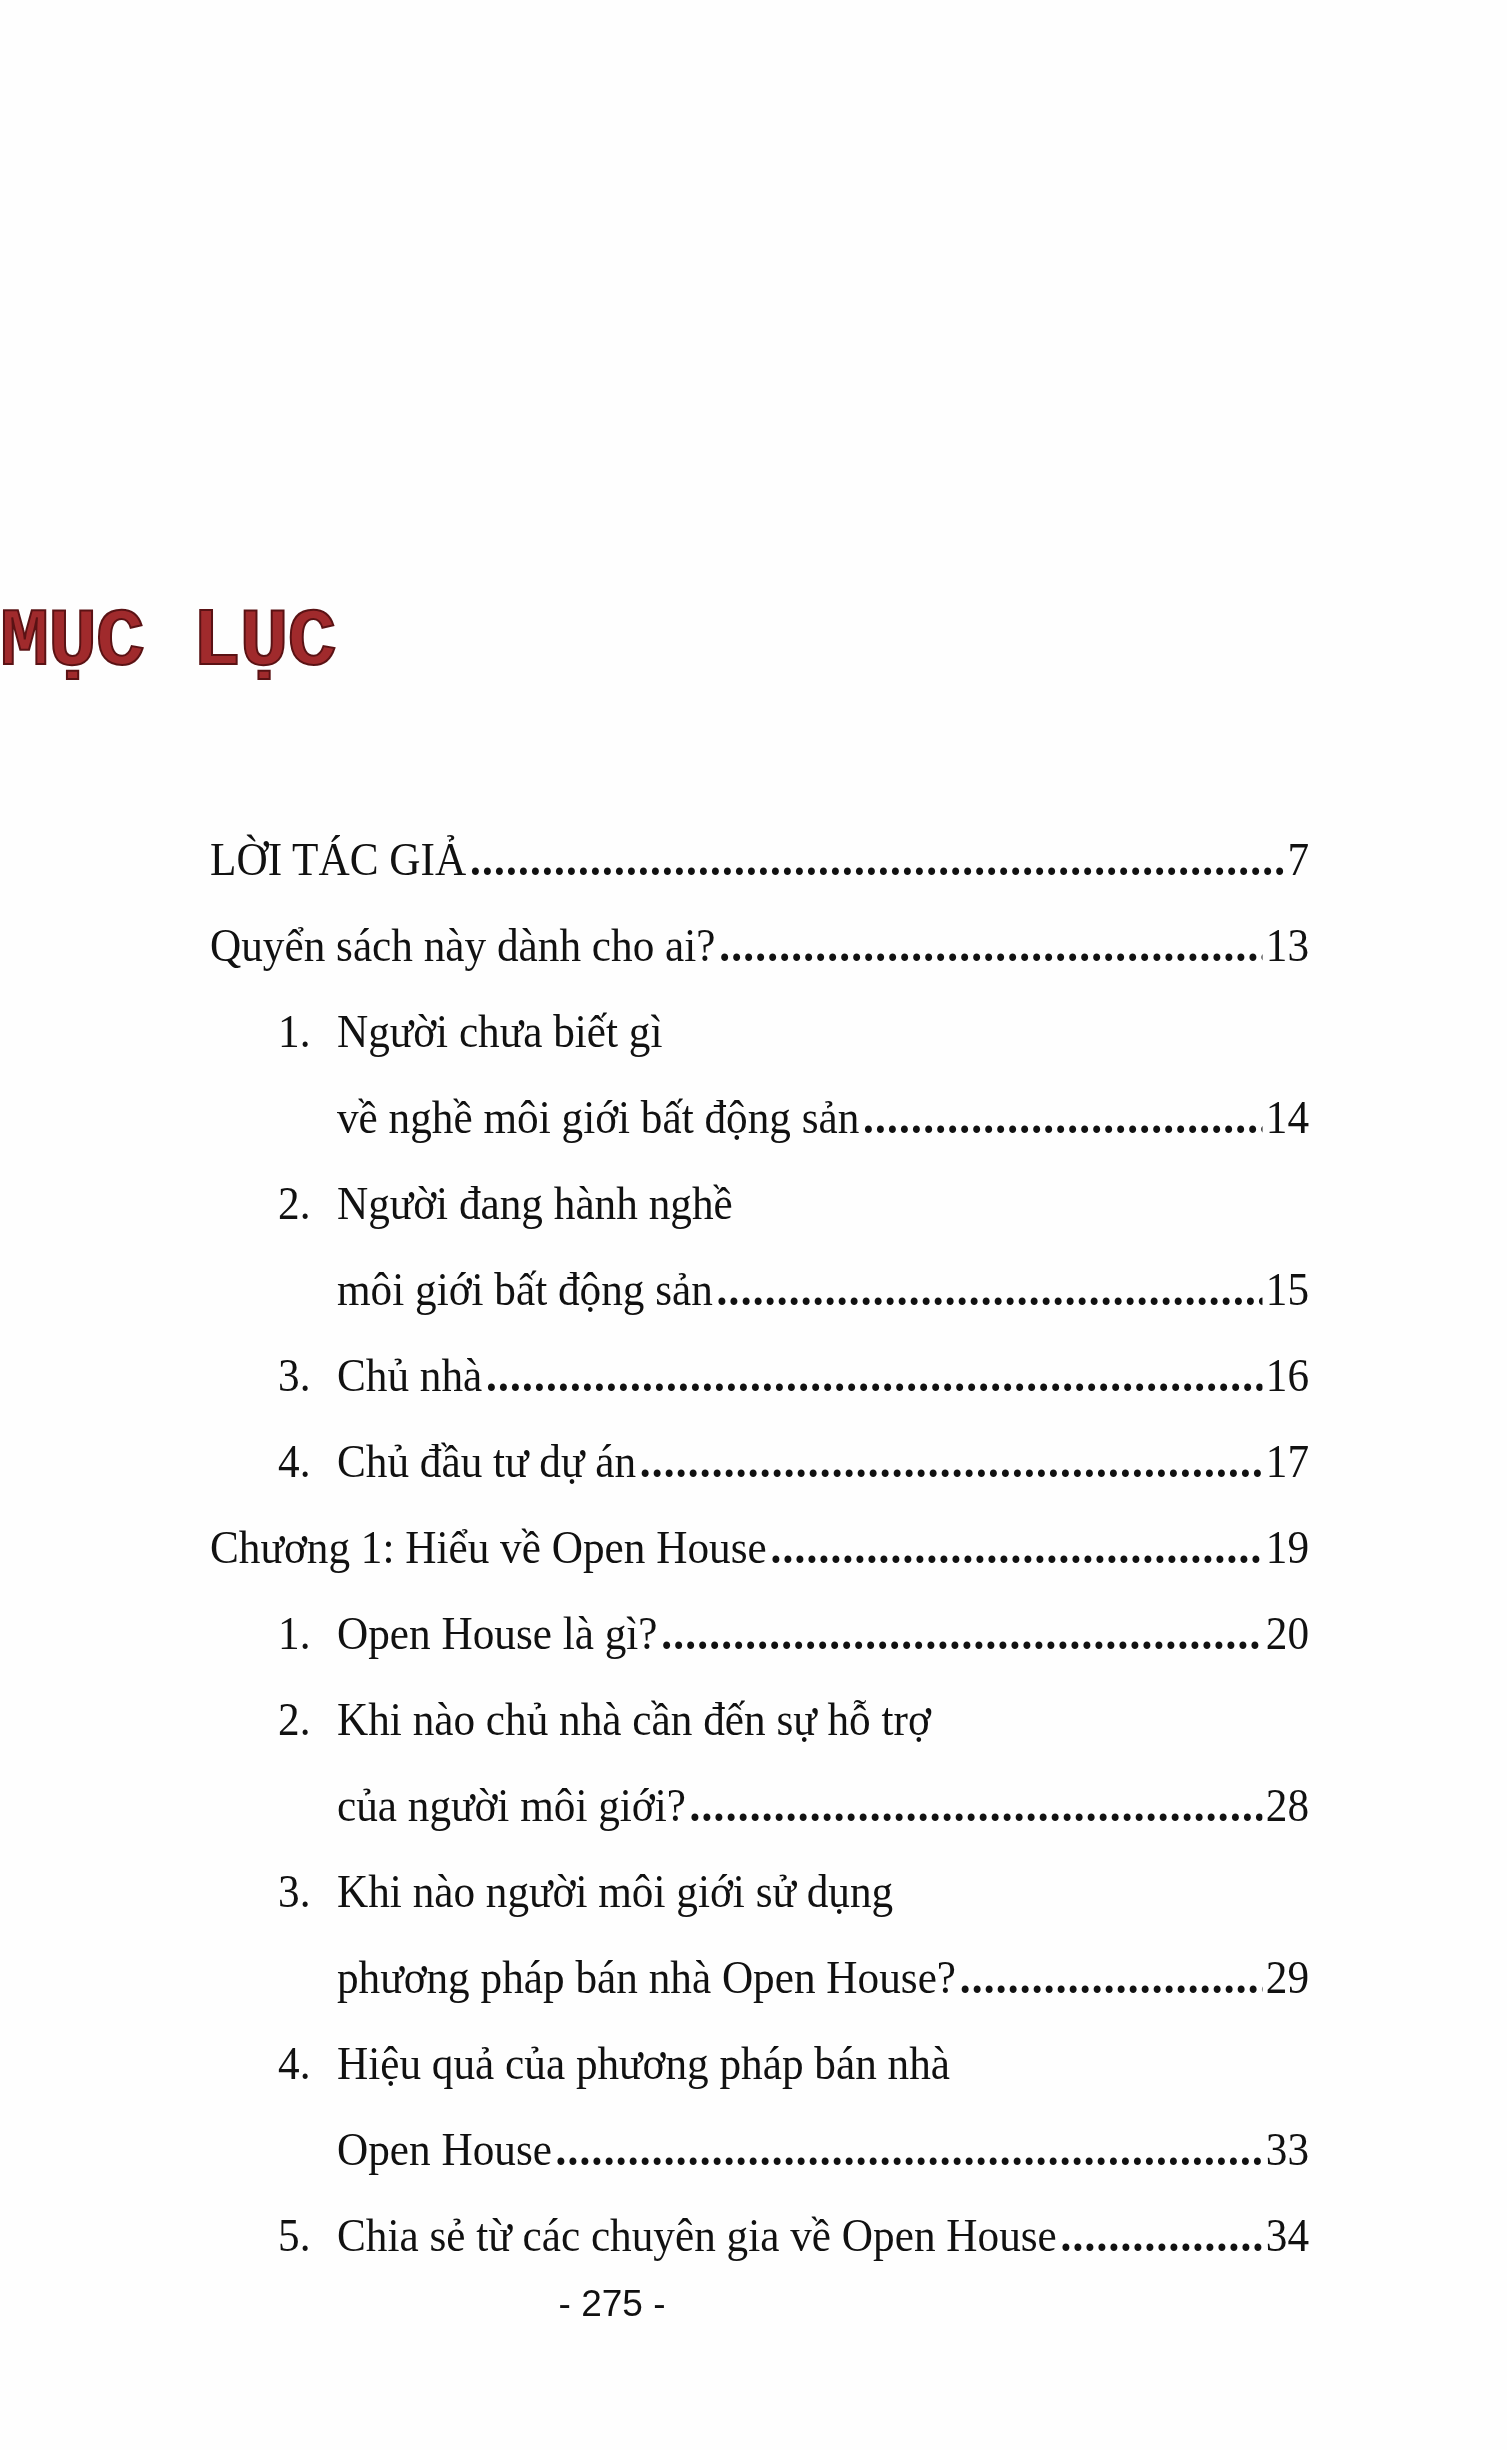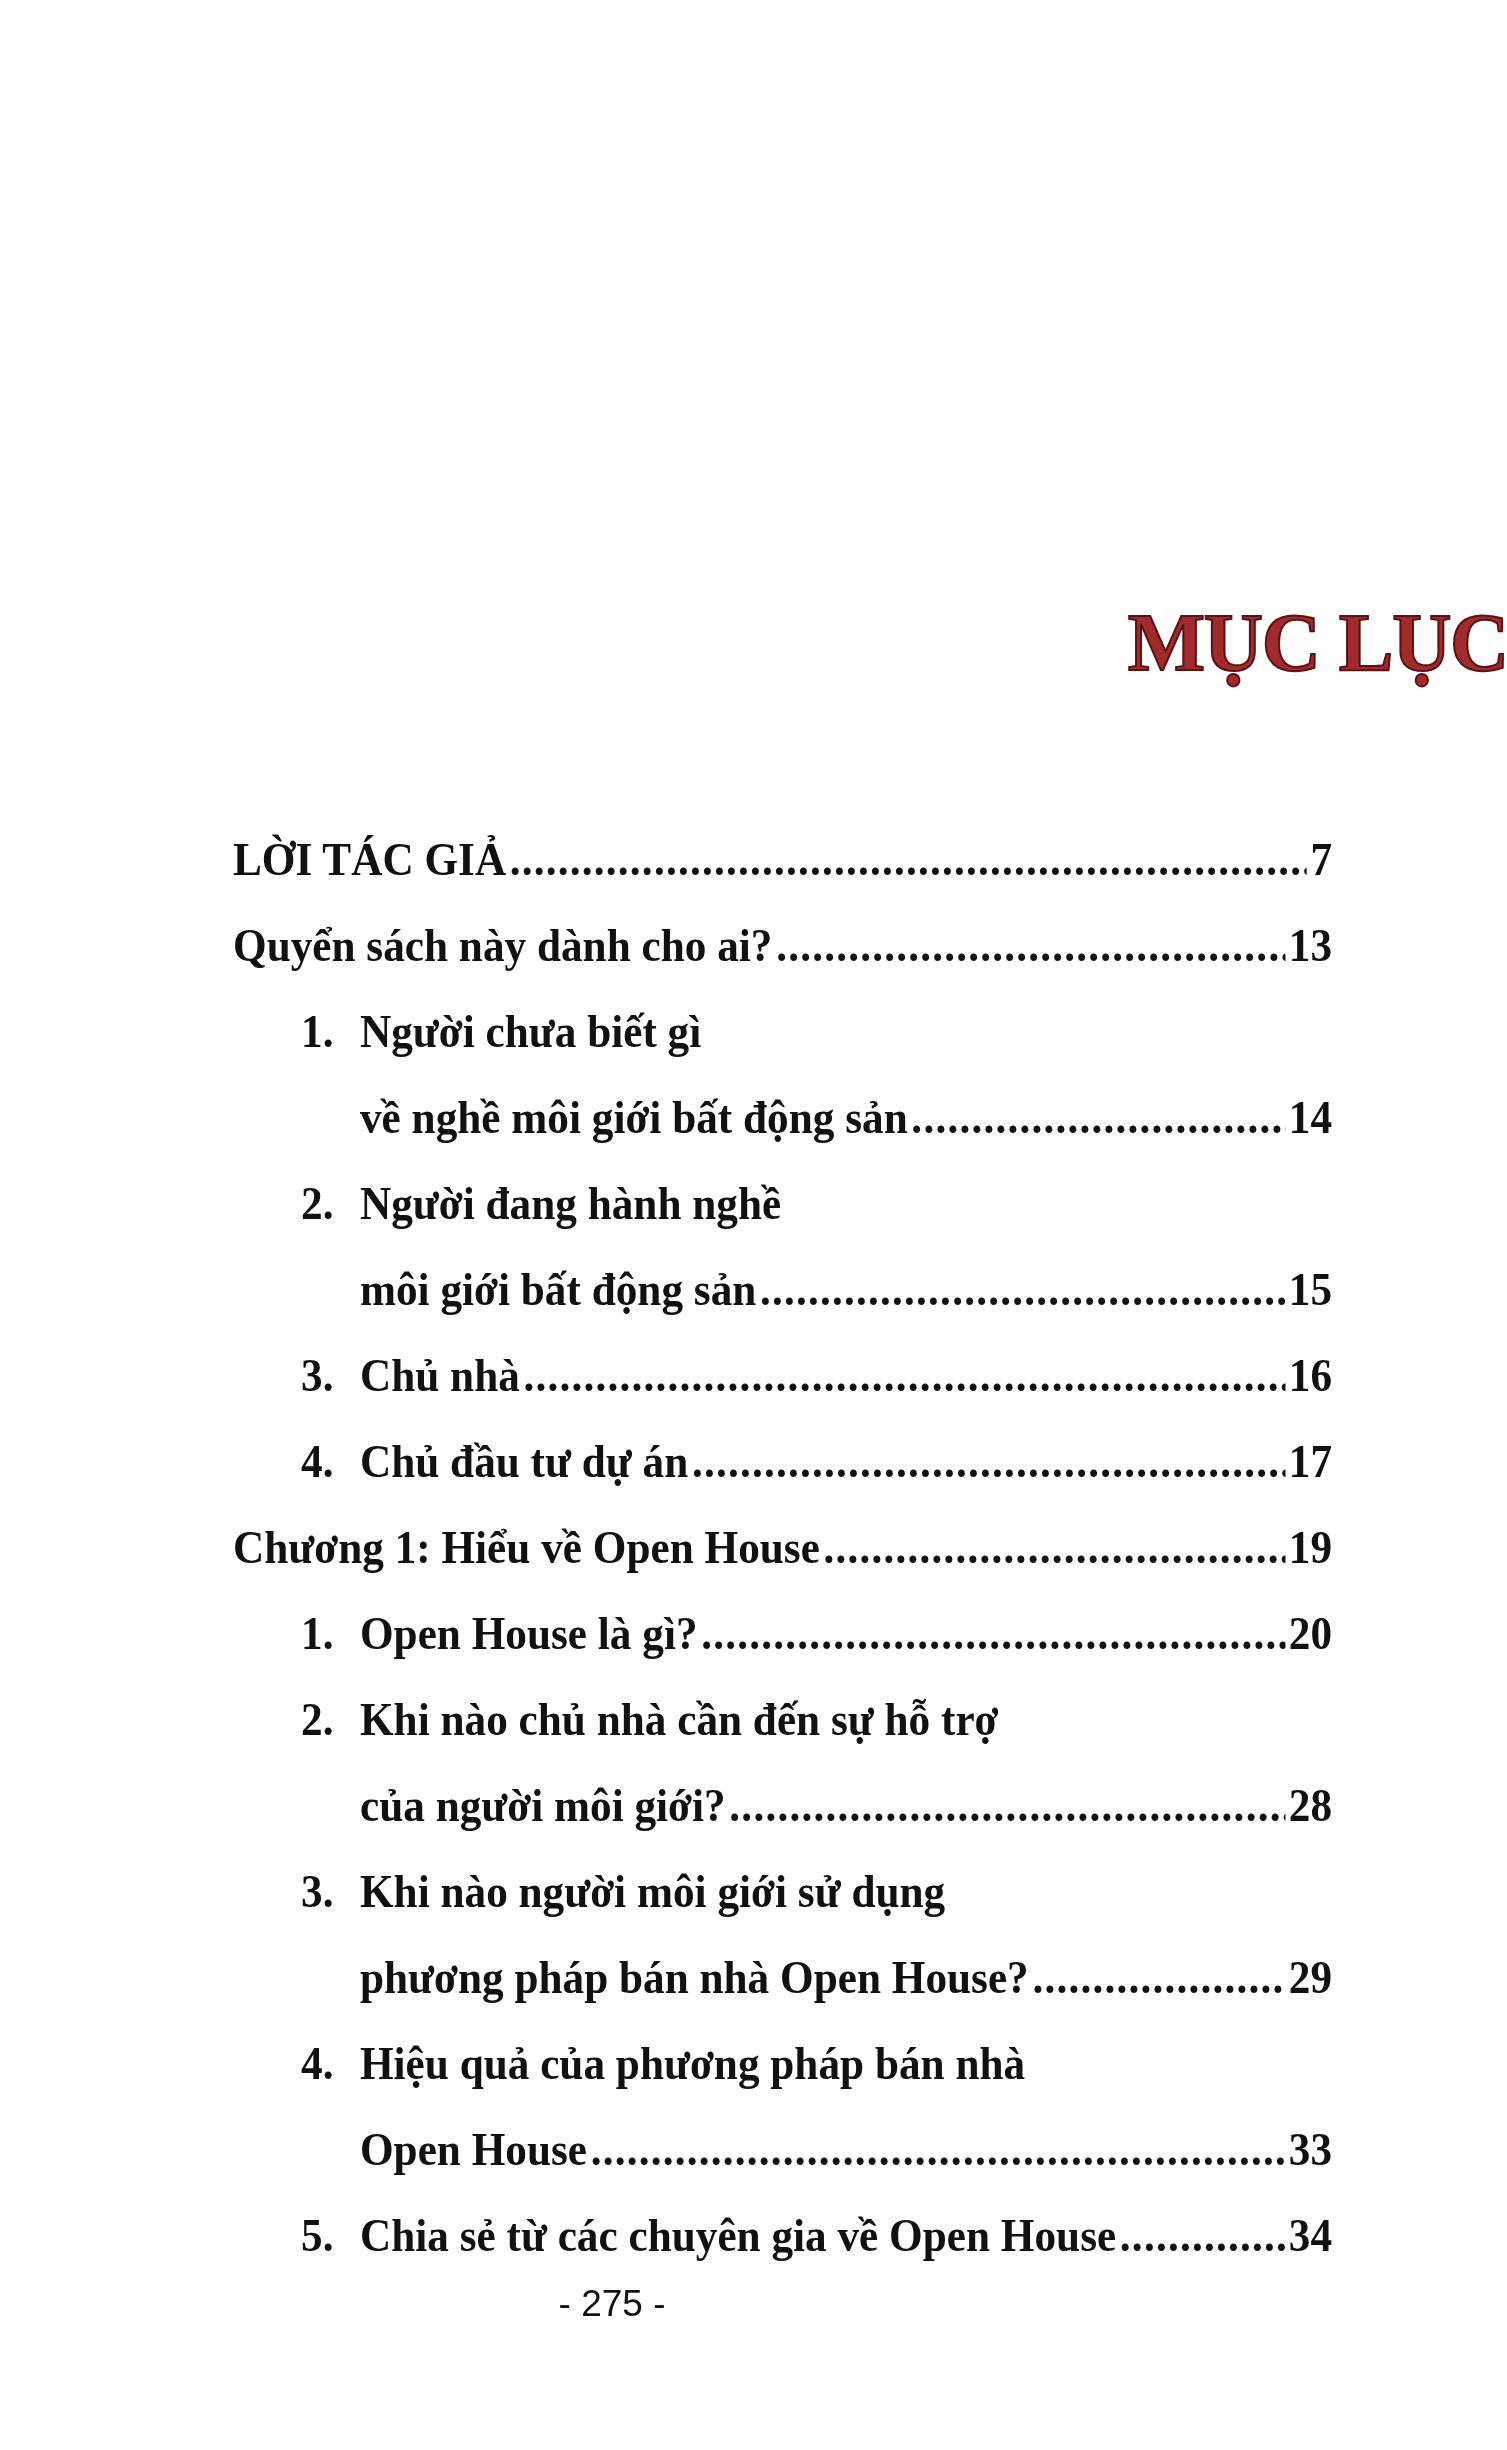--- a/index.html
+++ b/index.html
@@ -14,35 +14,34 @@
       overflow: hidden;
       background: #fefefe;
       font-family: "DejaVu Serif", "Liberation Serif", serif;
       color: #111111;
     }
     .page-title {
       position: absolute;
       left: 0;
       width: 1508px;
       top: 539px;
-      text-align: right;
-      font-family: Liberation Serif, serif;
+      text-align: left;
+      font-family: Liberation Mono, monospace;
       font-weight: bold;
       font-size: 82px;
       letter-spacing: -1.3px;
       color: #a02a2c;
       -webkit-text-stroke: 2px #5a1214;
       line-height: 1.2;
     }
     .toc {
       position: absolute;
-      left: 233px;
+      left: 210px;
       top: 816px;
       width: 1099px;
-      font-weight: bold;
     }
     .toc-row {
       display: flex;
       align-items: flex-end;
       font-family: "Liberation Serif", "DejaVu Serif", serif;
       font-size: 47px;
       line-height: 86px;
       height: 86px;
       transform: scaleX(0.92);
       transform-origin: left center;

